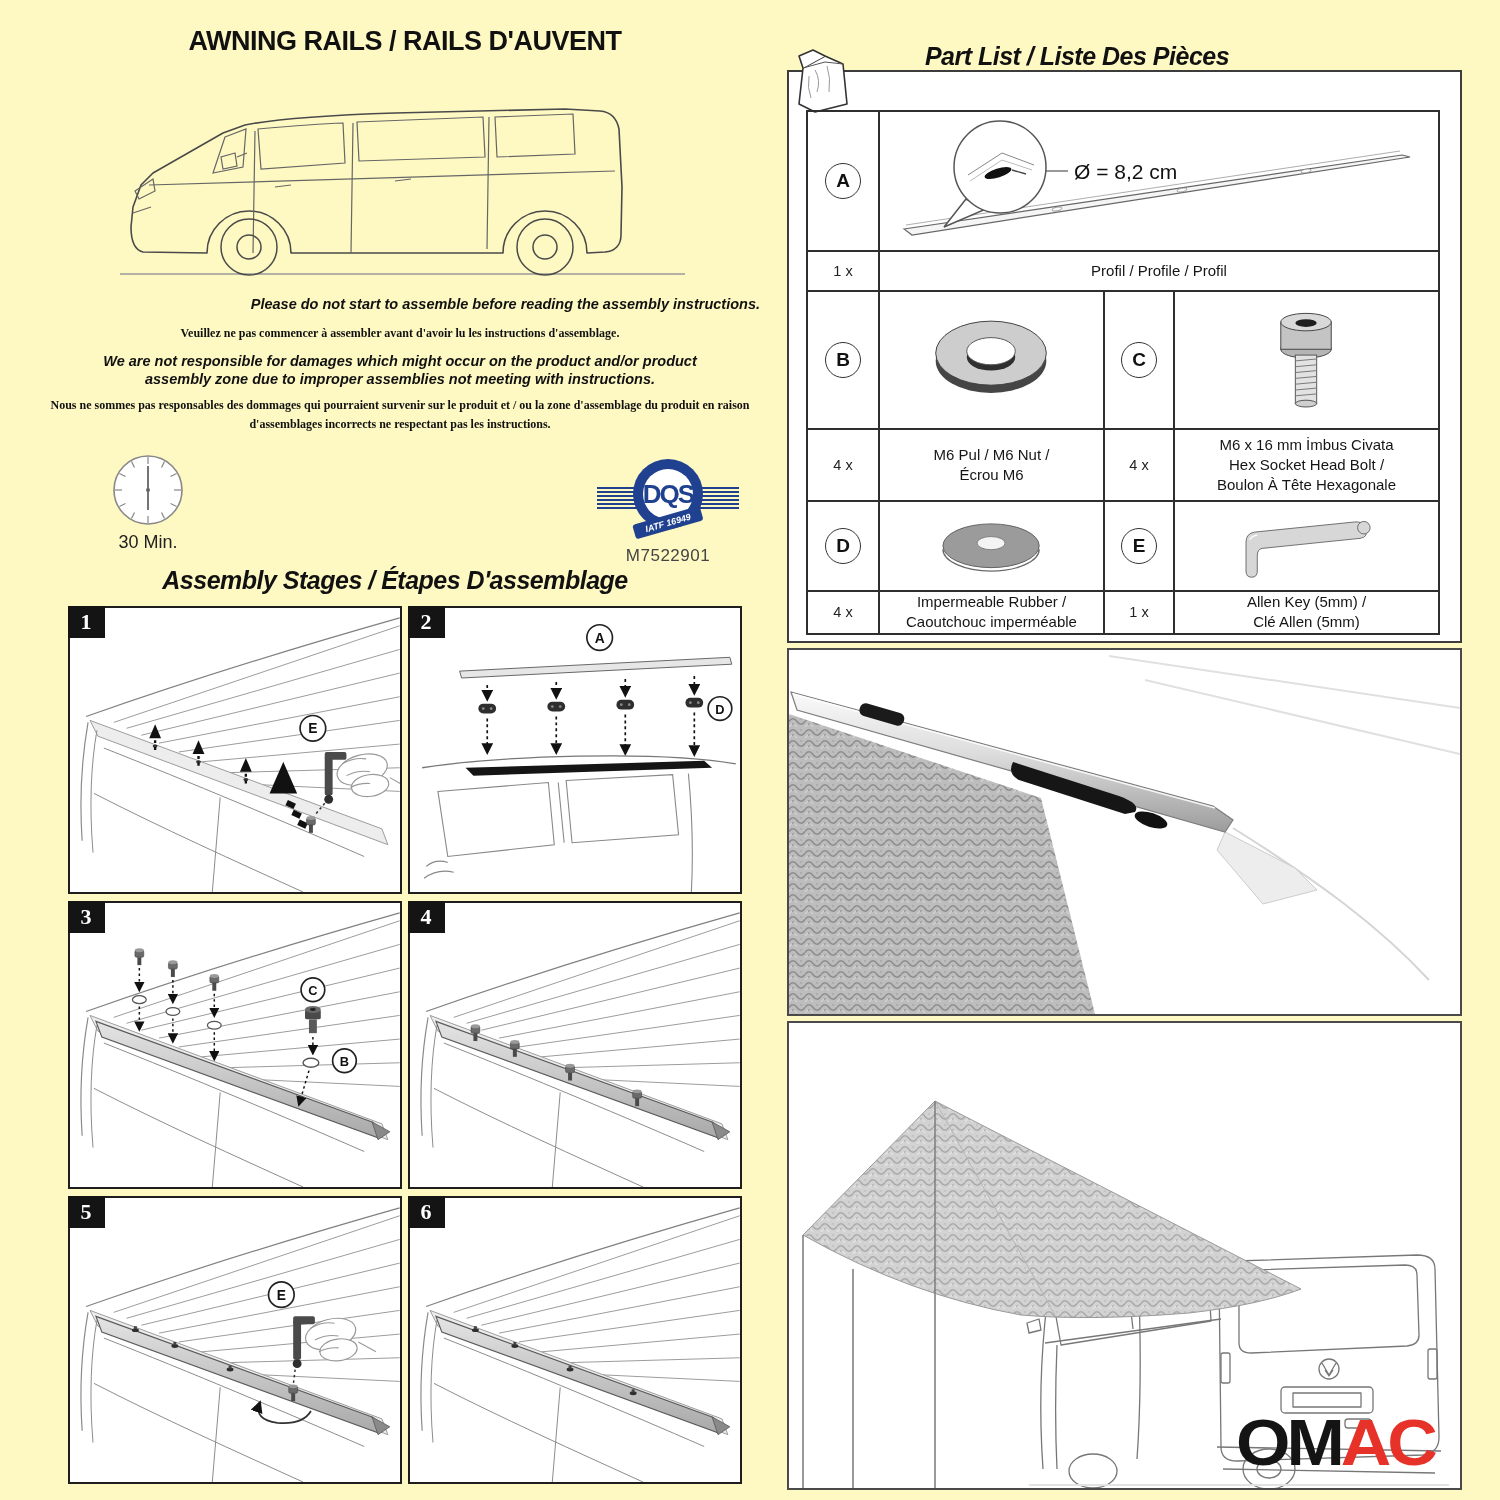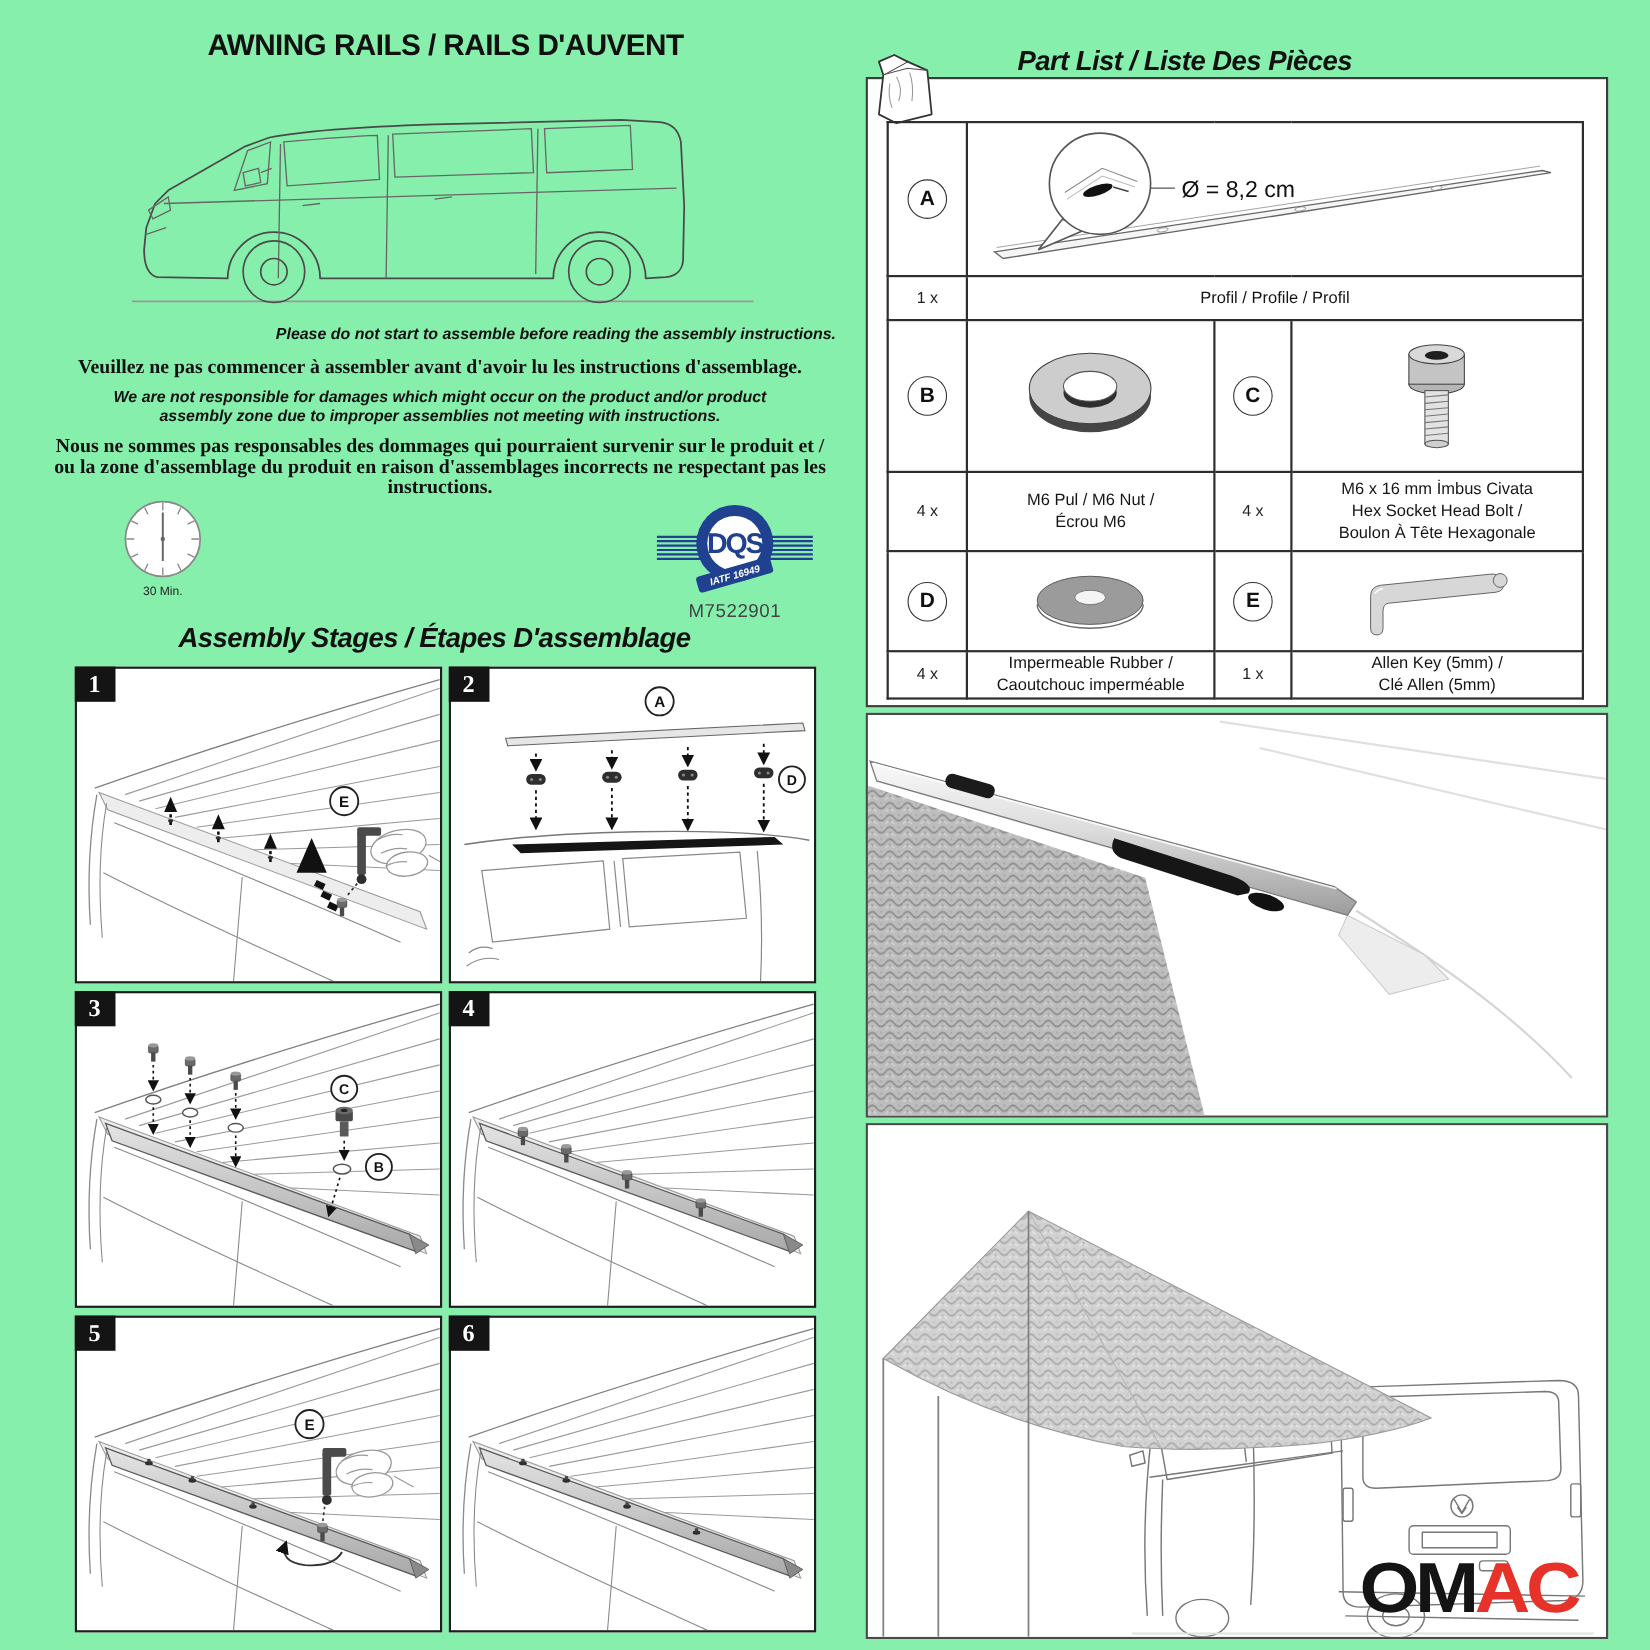--- a/index.html
+++ b/index.html
@@ -1,24 +1,24 @@
 <!DOCTYPE html>
 <html><head>
 <meta charset="utf-8">
 <style>
   html,body{margin:0;padding:0;background:#ffffff;}
-  .page{position:relative;width:1500px;height:1500px;background:#86efac;overflow:hidden;
+  .page{position:relative;width:1500px;height:1500px;background:#fef9c3;overflow:hidden;
         font-family:"Liberation Sans",sans-serif;color:#111;}
   .abs{position:absolute;}
   .ctr{text-align:center;}
   .title-main{font-size:27px;font-weight:800;letter-spacing:-0.5px;}
   .title-italic{font-size:25px;font-weight:bold;font-style:italic;letter-spacing:-0.5px;}
   .warn-en{font-style:italic;font-weight:bold;font-size:14.5px;line-height:17.5px;}
-  .warn-fr{font-family:"Liberation Serif",serif;font-weight:bold;font-size:18px;line-height:18.5px;}
-  .small-label{font-size:11px;color:#222;}
+  .warn-fr{font-family:"Liberation Serif",serif;font-weight:bold;font-size:12px;line-height:18.5px;}
+  .small-label{font-size:18px;color:#222;}
   .code-label{font-size:17px;color:#444;letter-spacing:0.5px;}
 
   
   .stage-grid{display:grid;grid-template-columns:334px 334px;grid-template-rows:288px 288px 288px;
               column-gap:6px;row-gap:7px;}
   .panel{position:relative;border:2.5px solid #1e1e1e;background:#fff;box-sizing:border-box;}
   .badge{position:absolute;left:-2.5px;top:-2.5px;width:37px;height:32px;background:#141414;
          color:#fff;font-family:"Liberation Serif",serif;font-size:22px;font-weight:bold;
          display:flex;align-items:center;justify-content:center;z-index:3;}
   .panel svg{position:absolute;left:0;top:0;width:100%;height:100%;}

